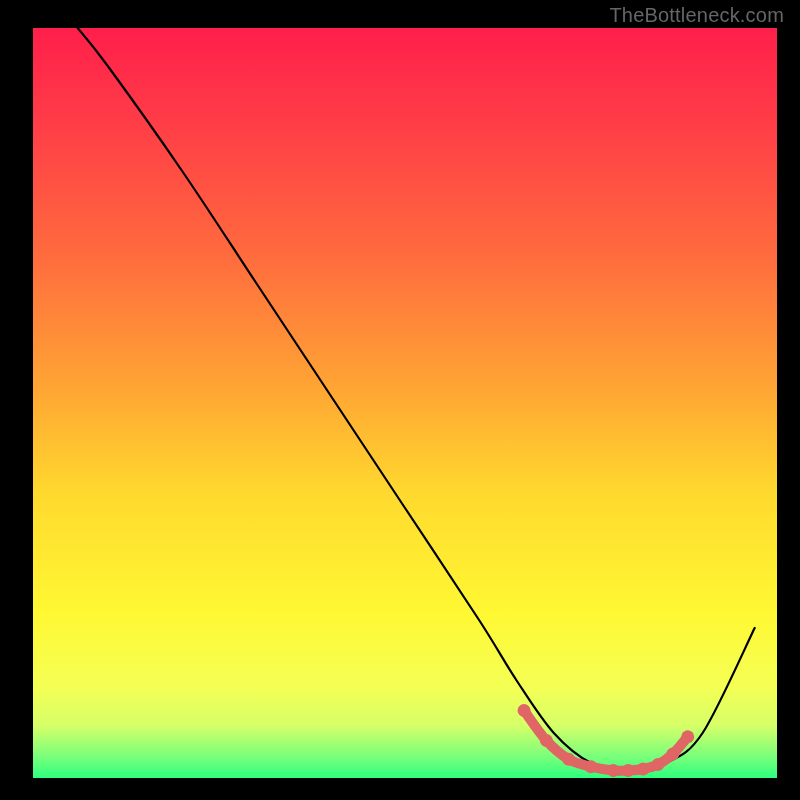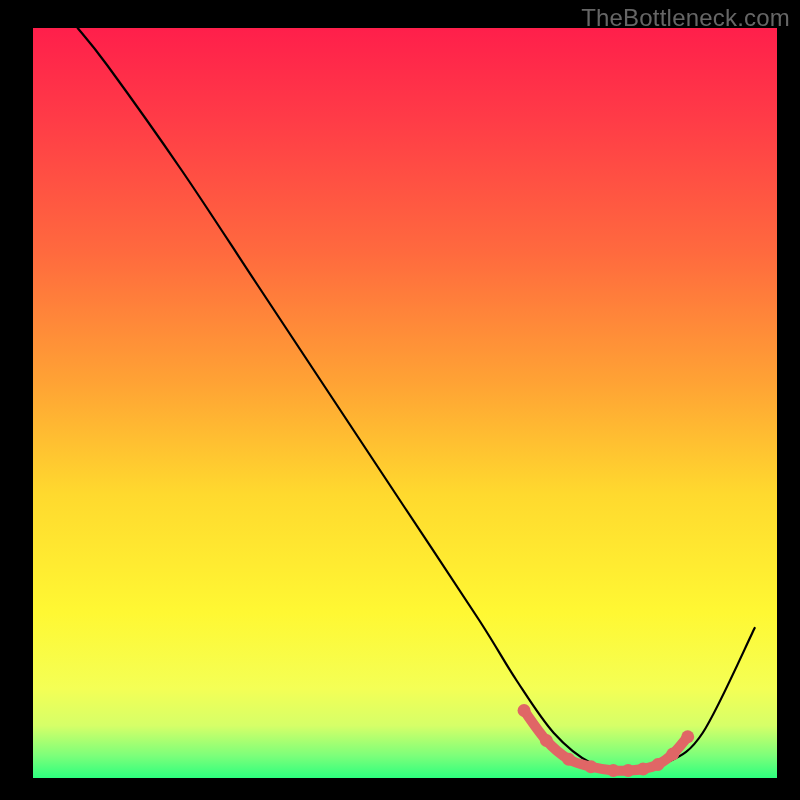--- a/index.html
+++ b/index.html
@@ -13,23 +13,23 @@
   }
   .stage {
     position: relative;
     width: 800px;
     height: 800px;
     background: #000;
   }
   .watermark {
     position: absolute;
     top: 4px;
-    right: 10px;
+    right: 16px;
     color: #666;
-    font-size: 24px;
+    font-size: 20px;
     font-weight: 500;
     letter-spacing: 0.2px;
     z-index: 20;
   }
   svg {
     position: absolute;
     left: 0;
     top: 0;
   }
 </style>

